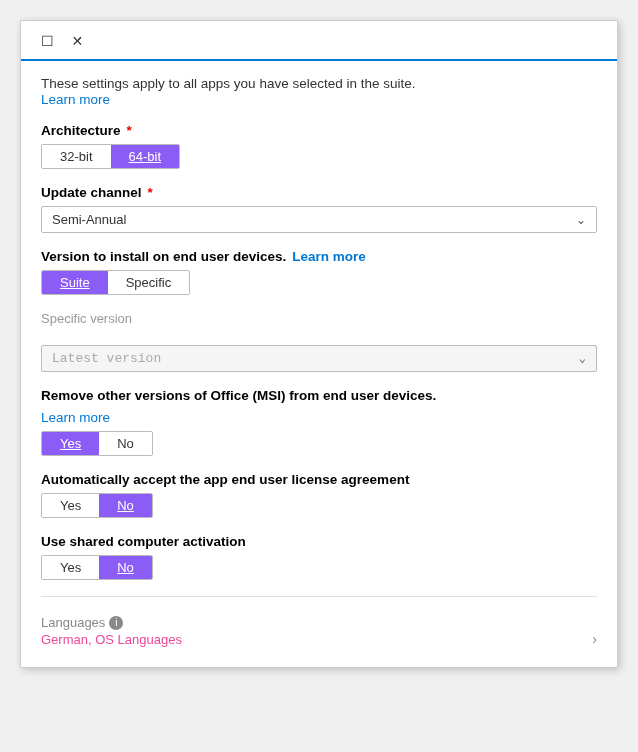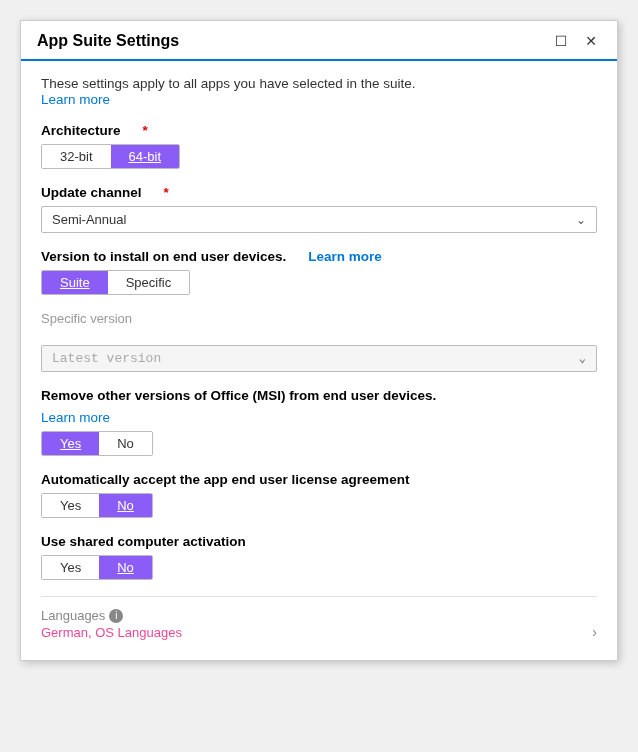--- a/index.html
+++ b/index.html
@@ -60,21 +60,21 @@
     .section {
       margin-top: 16px;
     }
     .section-label {
       font-weight: bold;
       font-size: 13.5px;
       color: #000;
       margin-bottom: 6px;
       display: flex;
       align-items: flex-start;
-      gap: 22px;
+      gap: 6px;
       flex-wrap: wrap;
     }
     .required {
       color: #d00;
       font-weight: bold;
     }
     .toggle-group {
       display: inline-flex;
       border: 1px solid #bbb;
       border-radius: 2px;
@@ -127,21 +127,21 @@
     .learn-more-inline {
       color: #0078d4;
       text-decoration: none;
       font-size: 13.5px;
       cursor: pointer;
     }
     .languages-row {
       display: flex;
       align-items: flex-end;
       justify-content: space-between;
-      padding: 11px 0 4px 0;
+      padding: 18px 0 4px 0;
       border-top: 1px solid #e0e0e0;
       cursor: pointer;
     }
     .languages-left {
       display: flex;
       flex-direction: column;
     }
     .languages-title {
       font-size: 13px;
       color: #888;
@@ -169,21 +169,20 @@
       text-align: center;
       line-height: 14px;
       cursor: pointer;
     }
   </style>
 </head>
 <body>
 
 <div class="window">
   <div class="title-bar">
-    <span class="title-bar-title">App Suite Settings</span>
     <div class="title-bar-controls">
       <button class="title-btn">☐</button>
       <button class="title-btn">✕</button>
     </div>
   </div>
 
   <div class="content">
     <div>
       <span class="description">These settings apply to all apps you have selected in the suite.</span><br>
       <a class="learn-more">Learn more</a>

